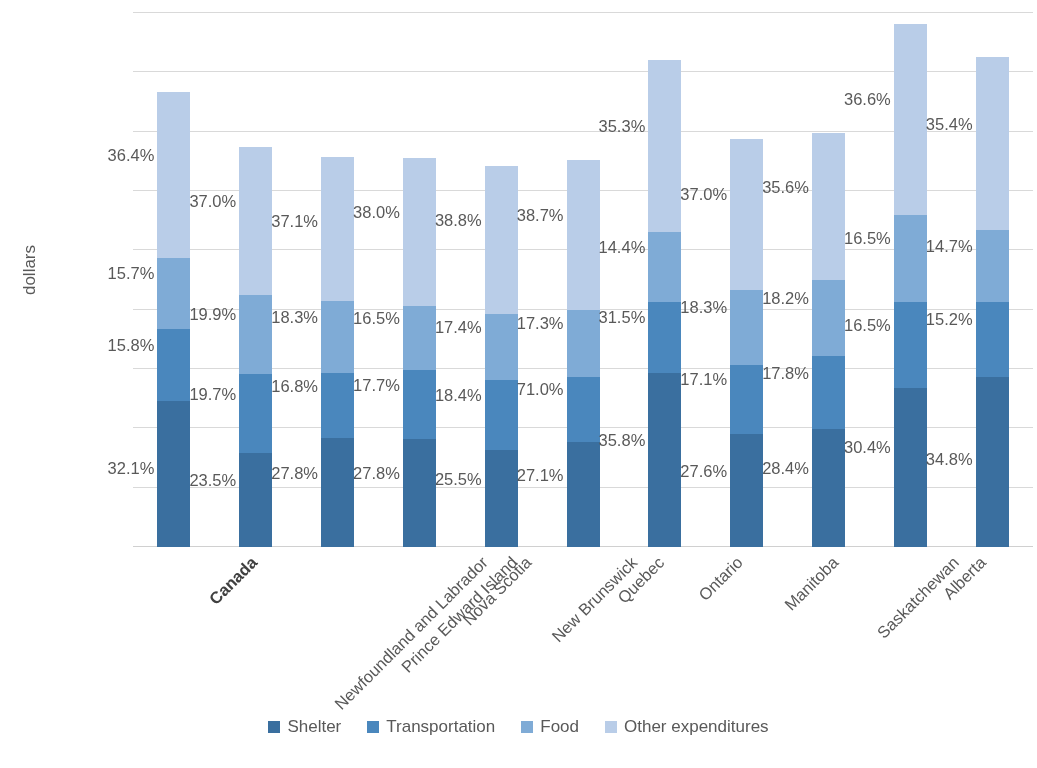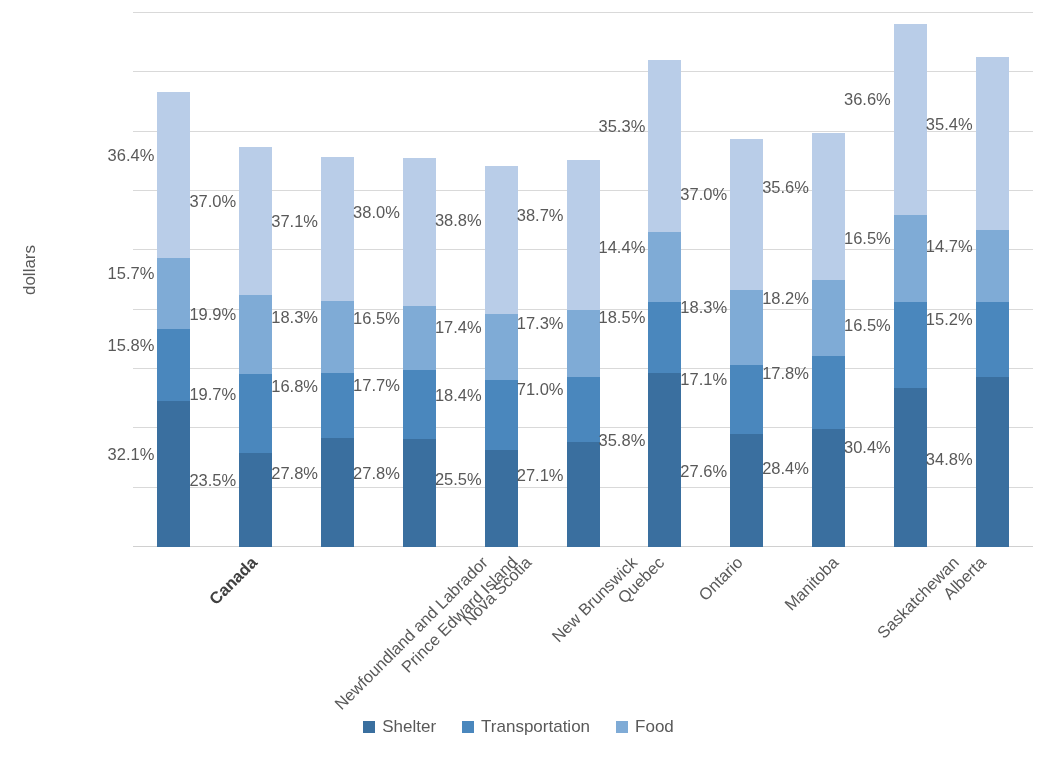--- a/index.html
+++ b/index.html
@@ -109,21 +109,21 @@
         <div class="gridline" style="bottom: 237.333px;"></div>
         <div class="gridline" style="bottom: 296.667px;"></div>
         <div class="gridline" style="bottom: 356px;"></div>
         <div class="gridline" style="bottom: 415.333px;"></div>
         <div class="gridline" style="bottom: 474.667px;"></div>
         <div class="gridline" style="bottom: 534px;"></div>
       </div>
     <div class="bars-layer" id="bars-layer">
         <div class="bar-group" style="left: 24.4091px;">
           <div class="seg seg-shelter" style="bottom: 0px; height: 146.083px; background: rgb(58, 111, 159);"></div>
-          <div class="seg-label" style="bottom: 73px;">32.1%</div>
+          <div class="seg-label" style="bottom: 59px;">32.1%</div>
           <div class="seg seg-transportation" style="bottom: 146.083px; height: 71.9037px; background: rgb(74, 135, 189);"></div>
           <div class="seg-label" style="bottom: 182.035px;">15.8%</div>
           <div class="seg seg-food" style="bottom: 217.987px; height: 71.4486px; background: rgb(127, 171, 214);"></div>
           <div class="seg-label" style="bottom: 253.711px;">15.7%</div>
           <div class="seg seg-other" style="bottom: 289.435px; height: 165.652px; background: rgb(185, 205, 232);"></div>
           <div class="seg-label" style="bottom: 372.261px;">36.4%</div>
         </div>
         <div class="bar-group" style="left: 106.227px;">
           <div class="seg seg-shelter" style="bottom: 0px; height: 93.9781px; background: rgb(58, 111, 159);"></div>
           <div class="seg-label" style="bottom: 46.989px;">23.5%</div>
@@ -171,21 +171,21 @@
           <div class="seg-label" style="bottom: 137.526px;">71.0%</div>
           <div class="seg seg-food" style="bottom: 170.215px; height: 66.9256px; background: rgb(127, 171, 214);"></div>
           <div class="seg-label" style="bottom: 203.678px;">17.3%</div>
           <div class="seg seg-other" style="bottom: 237.141px; height: 149.712px; background: rgb(185, 205, 232);"></div>
           <div class="seg-label" style="bottom: 311.997px;">38.7%</div>
         </div>
         <div class="bar-group" style="left: 515.318px;">
           <div class="seg seg-shelter" style="bottom: 0px; height: 174.179px; background: rgb(58, 111, 159);"></div>
           <div class="seg-label" style="bottom: 87.0895px;">35.8%</div>
           <div class="seg seg-transportation" style="bottom: 174.179px; height: 71.0339px; background: rgb(74, 135, 189);"></div>
-          <div class="seg-label" style="bottom: 209.696px;">18.5%</div>
+          <div class="seg-label" style="bottom: 209.696px;">31.5%</div>
           <div class="seg seg-food" style="bottom: 245.213px; height: 70.0608px; background: rgb(127, 171, 214);"></div>
           <div class="seg-label" style="bottom: 280.243px;">14.4%</div>
           <div class="seg seg-other" style="bottom: 315.274px; height: 171.746px; background: rgb(185, 205, 232);"></div>
           <div class="seg-label" style="bottom: 401.147px;">35.3%</div>
         </div>
         <div class="bar-group" style="left: 597.136px;">
           <div class="seg seg-shelter" style="bottom: 0px; height: 112.667px; background: rgb(58, 111, 159);"></div>
           <div class="seg-label" style="bottom: 56.3334px;">27.6%</div>
           <div class="seg seg-transportation" style="bottom: 112.667px; height: 69.8045px; background: rgb(74, 135, 189);"></div>
           <div class="seg-label" style="bottom: 147.569px;">17.1%</div>
@@ -246,15 +246,19 @@
         <span class="legend-label">Shelter</span>
       </div>
       <div class="legend-item">
         <span class="legend-swatch" style="background: rgb(74, 135, 189);"></span>
         <span class="legend-label">Transportation</span>
       </div>
       <div class="legend-item">
         <span class="legend-swatch" style="background: rgb(127, 171, 214);"></span>
         <span class="legend-label">Food</span>
       </div>
+      <div class="legend-item">
+        <span class="legend-swatch" style="background: rgb(185, 205, 232);"></span>
+        <span class="legend-label">Other expenditures</span>
+      </div>
     </div>
 
 </div>
 
 </body></html>

